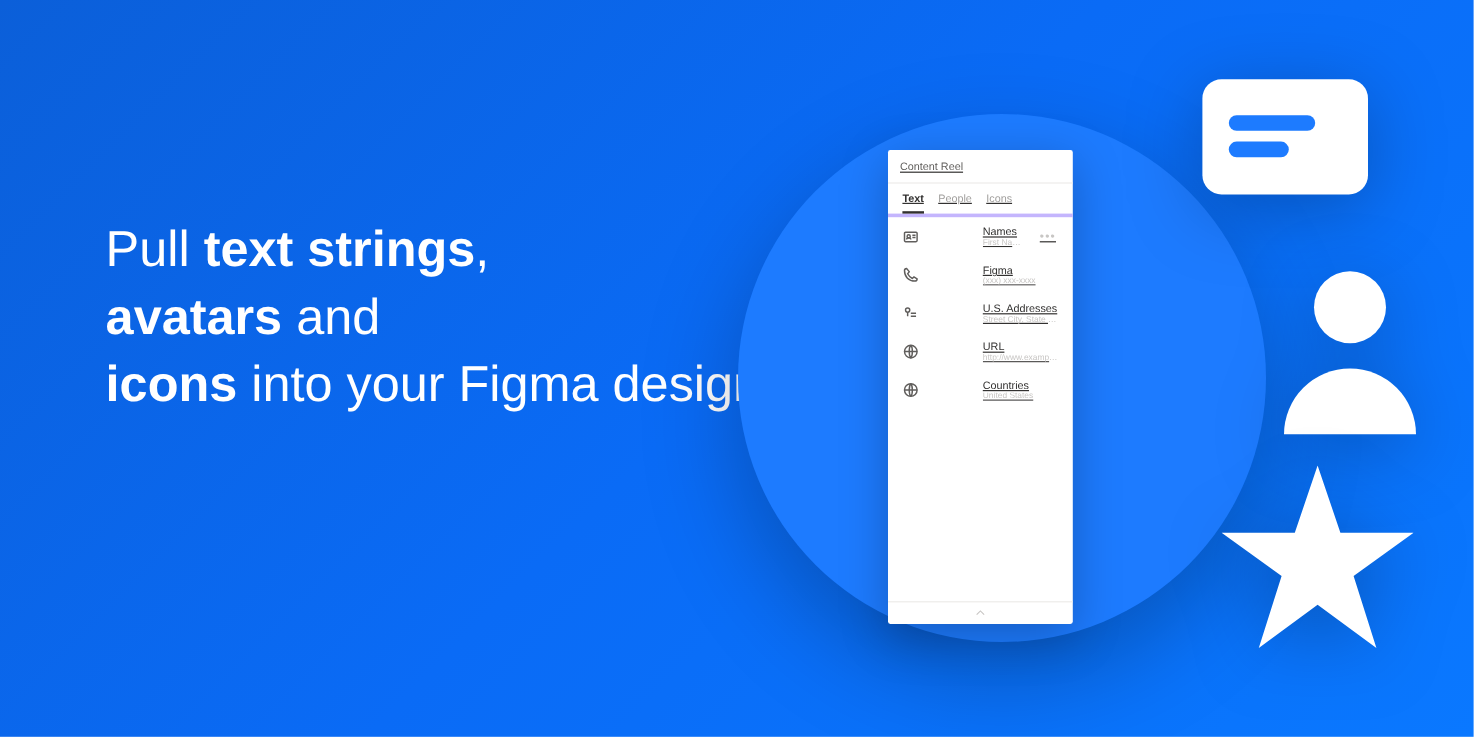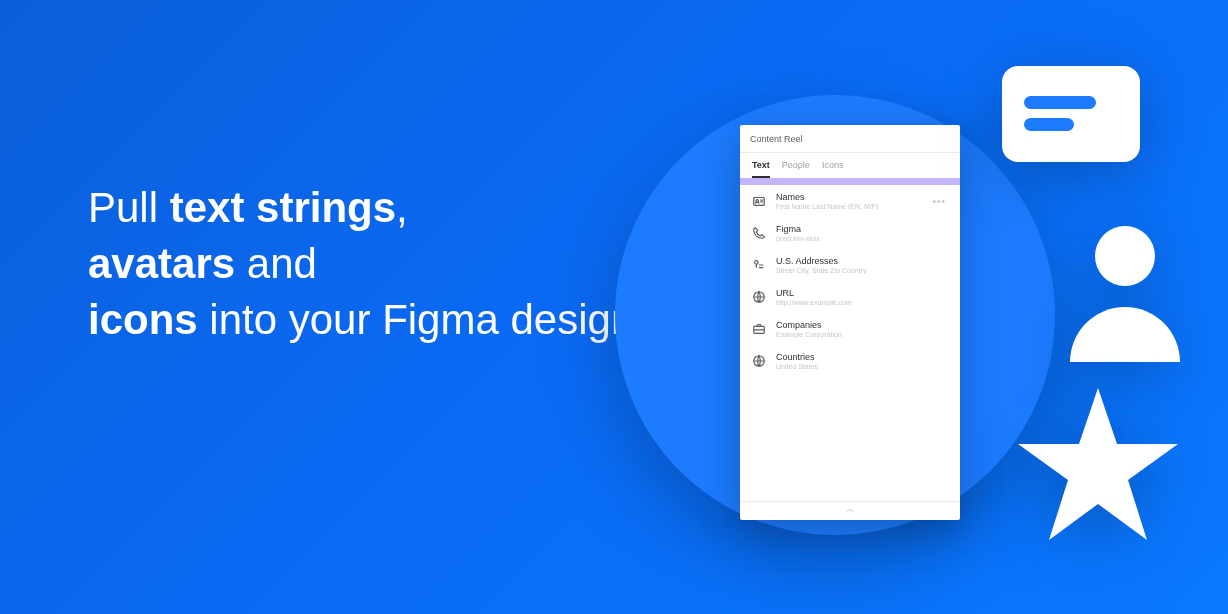--- a/index.html
+++ b/index.html
@@ -29,45 +29,46 @@
     background: #1d7bff;
     left: 615px;
     top: 95px;
     box-shadow: 0 30px 80px rgba(0,0,0,0.25);
   }
 
   .panel {
     position: absolute;
     left: 740px;
     top: 125px;
-    width: 220px;
+    width: 154px;
     height: 395px;
     background: #ffffff;
     border-radius: 2px;
     box-shadow: 0 10px 40px rgba(0,0,0,0.25);
     display: flex;
     flex-direction: column;
     font-size: 8px;
     color: #323130;
+    text-decoration: underline;
   }
   .panel-header {
     display: flex;
     align-items: center;
     justify-content: space-between;
     padding: 8px 10px;
     border-bottom: 1px solid #edebe9;
   }
   .panel-title { font-size: 9px; color: #605e5c; }
   .panel-close { color: #605e5c; font-size: 10px; cursor: pointer; }
 
   .panel-tabs {
     display: flex;
     gap: 12px;
     padding: 0 12px;
-    border-bottom: 7px solid #c4b5fd;
+    border-bottom: 3px solid #c4b5fd;
     font-size: 9px;
   }
   .panel-tab {
     padding: 7px 0 6px 0;
     color: #a19f9d;
     cursor: pointer;
     border-bottom: 2px solid transparent;
   }
   .panel-tab.active {
     color: #323130;
@@ -86,21 +87,21 @@
   .list-icon {
     width: 14px;
     height: 14px;
     flex-shrink: 0;
     color: #605e5c;
     display: flex;
     align-items: center;
     justify-content: center;
   }
   .list-icon svg { width: 14px; height: 14px; stroke: currentColor; fill: none; stroke-width: 1.4; }
-  .list-text { flex: 1; min-width: 0; }
+  .list-text { flex: 1; min-width: 0; margin-left: 43px; }
   .list-label { font-size: 9px; color: #323130; }
   .list-sub { font-size: 7px; color: #c8c6c4; margin-top: 1px; white-space: nowrap; overflow: hidden; text-overflow: ellipsis; }
   .list-more { color: #c8c6c4; font-size: 10px; letter-spacing: 1px; cursor: pointer; padding: 0 2px;}
 
   .panel-footer {
     border-top: 1px solid #edebe9;
     display: flex;
     justify-content: center;
     padding: 4px 0;
     color: #c8c6c4;
@@ -228,32 +229,20 @@
           </svg>
         </span>
         <div class="list-text">
           <div class="list-label">URL</div>
           <div class="list-sub">http://www.example.com</div>
         </div>
       </div>
       <div class="list-item">
         <span class="list-icon">
           <svg viewBox="0 0 16 16">
-            <rect x="2" y="5" width="12" height="8" rx="1"></rect>
-            <path d="M6 5V4a1 1 0 0 1 1-1h2a1 1 0 0 1 1 1v1M2 9h12"></path>
-          </svg>
-        </span>
-        <div class="list-text">
-          <div class="list-label">Companies</div>
-          <div class="list-sub">Example Corporation</div>
-        </div>
-      </div>
-      <div class="list-item">
-        <span class="list-icon">
-          <svg viewBox="0 0 16 16">
             <circle cx="8" cy="8" r="6"></circle>
             <path d="M2 8h12M8 2c2 2 2 10 0 12M8 2c-2 2-2 10 0 12"></path>
           </svg>
         </span>
         <div class="list-text">
           <div class="list-label">Countries</div>
           <div class="list-sub">United States</div>
         </div>
       </div>
     </div>

